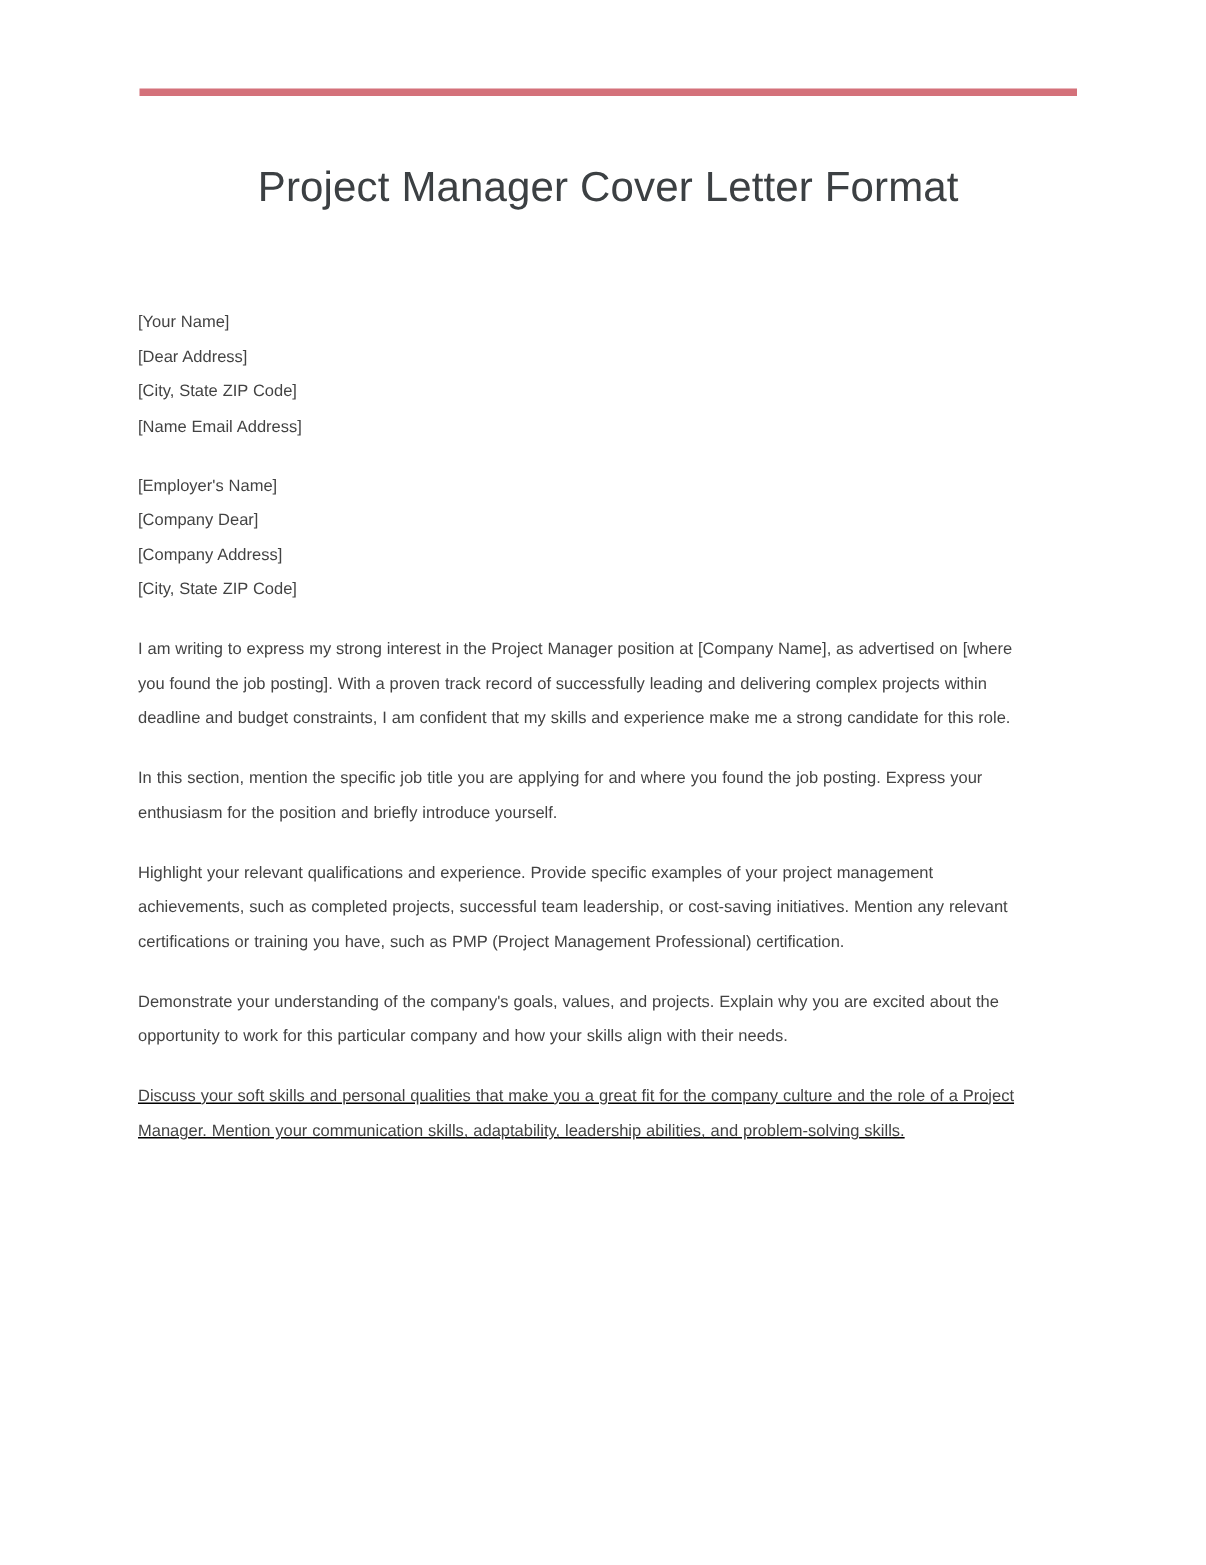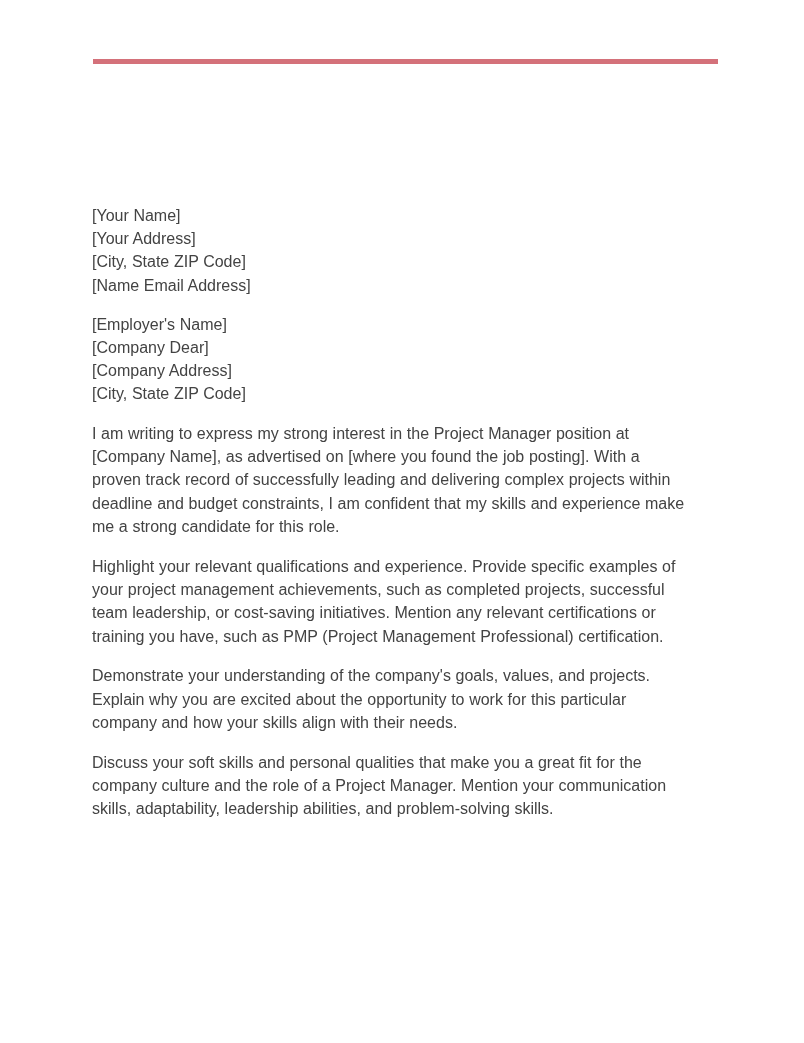--- a/index.html
+++ b/index.html
@@ -47,63 +47,68 @@
     position: absolute;
     left: 92px;
     top: 204px;
     width: 596px;
   }
   .block {
     margin: 0 0 16px 0;
   }
   .block:last-child {
     margin-bottom: 14px;
+    text-decoration: underline;
   }
   .line,
   .para {
-    font-size: 16px;
+    font-size: 11px;
     line-height: 23.2px;
     color: #434343;
     margin: 0;
     text-align: left;
     word-spacing: 0.2px;
   }
   .para {
     line-height: 23.4px;
   }
 </style>
 </head>
 <body>
 
 <div class="page">
 
   <div class="top-rule"></div>
 
+  <h1 class="doc-title">Project Manager Cover Letter Format</h1>
 
   <div class="letter-body">
 
     <div class="block">
       <p class="line">[Your Name]</p>
-      <p class="line">[Your Address]</p>
+      <p class="line">[Dear Address]</p>
       <p class="line">[City, State ZIP Code]</p>
       <p class="line">[Name Email Address]</p>
     </div>
 
     <div class="block">
       <p class="line">[Employer's Name]</p>
       <p class="line">[Company Dear]</p>
       <p class="line">[Company Address]</p>
       <p class="line">[City, State ZIP Code]</p>
     </div>
 
 
     <div class="block">
       <p class="para">I am writing to express my strong interest in the Project Manager position at [Company Name], as advertised on [where you found the job posting]. With a proven track record of successfully leading and delivering complex projects within deadline and budget constraints, I am confident that my skills and experience make me a strong candidate for this role.</p>
     </div>
 
+    <div class="block">
+      <p class="para">In this section, mention the specific job title you are applying for and where you found the job posting. Express your enthusiasm for the position and briefly introduce yourself.</p>
+    </div>
 
     <div class="block">
       <p class="para">Highlight your relevant qualifications and experience. Provide specific examples of your project management achievements, such as completed projects, successful team leadership, or cost-saving initiatives. Mention any relevant certifications or training you have, such as PMP (Project Management Professional) certification.</p>
     </div>
 
     <div class="block">
       <p class="para">Demonstrate your understanding of the company's goals, values, and projects. Explain why you are excited about the opportunity to work for this particular company and how your skills align with their needs.</p>
     </div>
 
     <div class="block">

